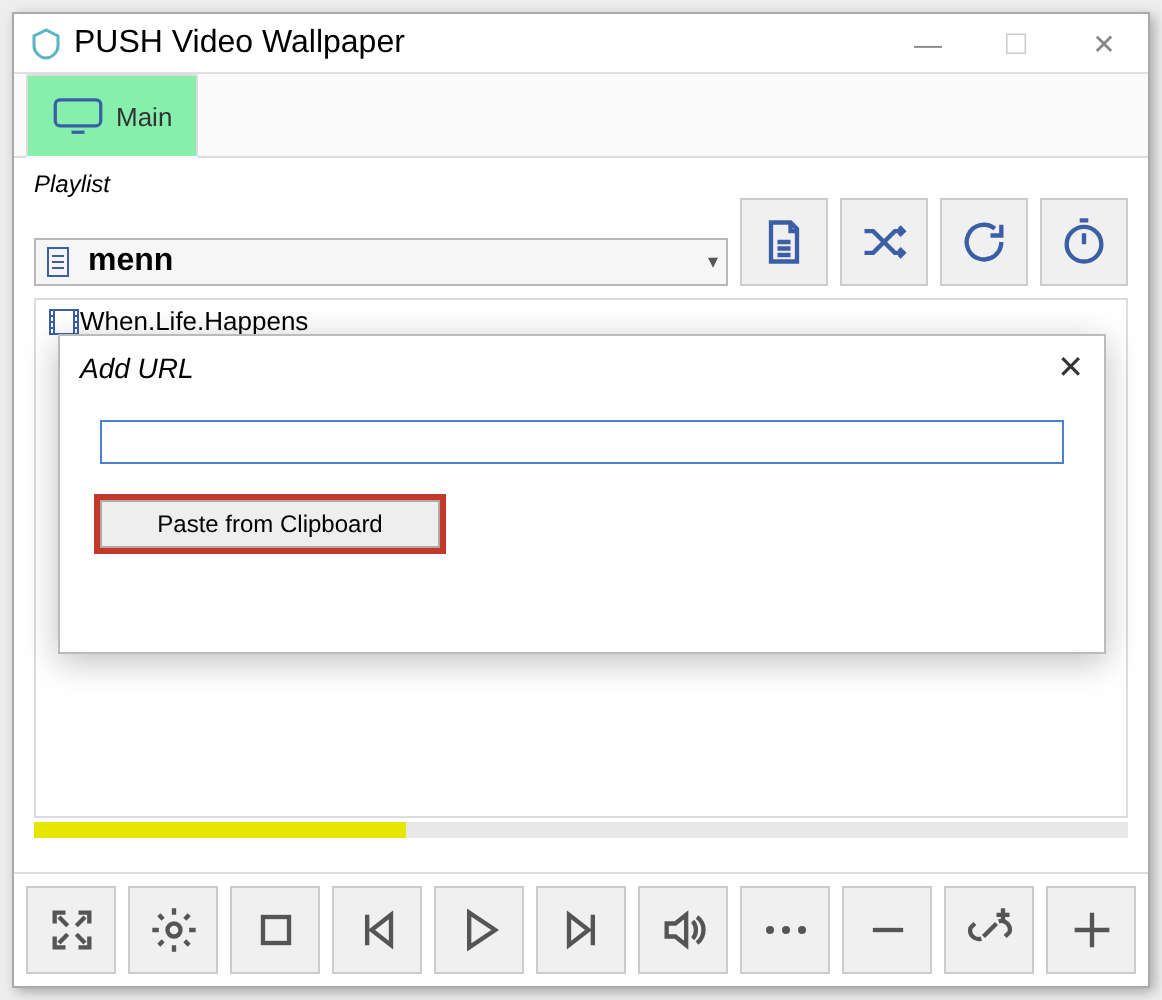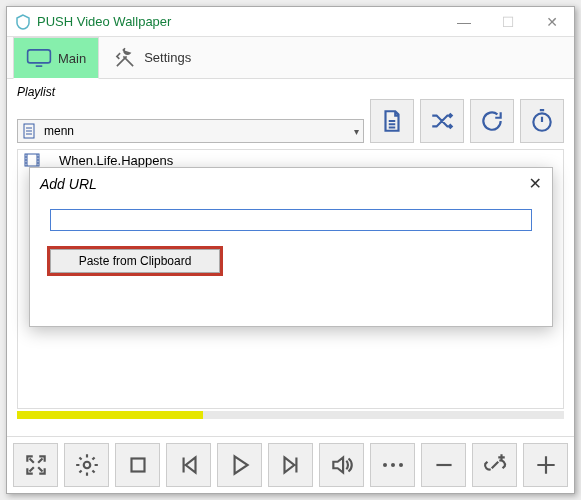--- a/index.html
+++ b/index.html
@@ -1,38 +1,38 @@
 <!DOCTYPE html>
 <html><head>
 <meta charset="utf-8">
 <style>
 * { box-sizing: border-box; margin: 0; padding: 0; font-family: 'Segoe UI', Tahoma, sans-serif; }
 body { background: #eee; padding: 6px; }
 .window { width: 569px; height: 488px; background: #fff; border: 1px solid #aaa; box-shadow: 2px 2px 6px rgba(0,0,0,0.3); display: flex; flex-direction: column; position: relative; }
 .titlebar { height: 30px; display: flex; align-items: center; padding: 0 0 0 8px; border-bottom: 1px solid #e0e0e0; }
 .titlebar .appicon { width: 16px; height: 16px; margin-right: 6px; }
-.titlebar .title { font-size: 13px; color: #15803d; flex: 1; }
+.titlebar .title { font-size: 16px; color: #000000; flex: 1; }
 .winbtns { display: flex; }
 .winbtn { width: 44px; height: 28px; display: flex; align-items: center; justify-content: center; color: #888; font-size: 14px; }
 .tabs { display: flex; height: 42px; border-bottom: 1px solid #ddd; padding-left: 6px; background: #fafafa; }
 .tab { display: flex; align-items: center; padding: 0 12px; gap: 6px; font-size: 13px; color: #333; border: 1px solid transparent; }
 .tab.active { background: #86efac; border: 1px solid #ddd; border-bottom: 1px solid #fff; margin-bottom: -1px; }
 .tab svg { width: 26px; height: 26px; }
 .content { padding: 6px 10px; flex: 1; display: flex; flex-direction: column; position: relative; }
 .topline { display: flex; align-items: flex-end; gap: 6px; }
 .plcol { flex: 1; }
 .plcol .lbl { font-size: 12px; margin-bottom: 20px; font-style: italic; }
 .plsel { display: flex; align-items: center; border: 1px solid #b8b8b8; background: #f6f6f6; height: 24px; padding: 0 4px; }
 .plsel .icon { width: 16px; height: 16px; margin-right: 6px; }
-.plsel .txt { flex: 1; font-size: 12px; }
+.plsel .txt { flex: 1; font-size: 16px; font-weight: bold; }
 .plsel .chev { font-size: 10px; color: #555; }
 .tbtn { width: 44px; height: 44px; border: 1px solid #ccc; background: #f0f0f0; display: flex; align-items: center; justify-content: center; }
 .tbtn svg { width: 26px; height: 26px; stroke: #3a5fa6; fill: none; stroke-width: 2; }
 .list { border: 1px solid #ddd; margin-top: 6px; height: 260px; background: #fff; }
-.litem { display: flex; align-items: flex-start; padding: 3px 6px; font-size: 13px; gap: 19px; }
+.litem { display: flex; align-items: center; padding: 3px 6px; font-size: 13px; gap: 0; }
 .litem svg { width: 16px; height: 14px; }
 .progress { height: 8px; background: #e8e8e8; margin-top: 2px; }
 .progress .bar { height: 100%; background: #e6e600; width: 34%; }
 .footer { display: flex; gap: 6px; padding: 6px; border-top: 1px solid #ddd; }
 .fb { flex: 1; height: 44px; border: 1px solid #ccc; background: #f0f0f0; display: flex; align-items: center; justify-content: center; }
 .fb svg { width: 26px; height: 26px; stroke: #555; fill: none; stroke-width: 2; }
 .dots { display: flex; gap: 4px; }
 .dots span { width: 4px; height: 4px; background: #555; border-radius: 50%; }
 
 .modal { position: absolute; left: 22px; top: 160px; width: 524px; height: 160px; background: #fff; border: 1px solid #bbb; box-shadow: 0 4px 16px rgba(0,0,0,0.25); padding: 0; }
@@ -63,27 +63,20 @@
   </div>
 
   <div class="tabs">
     <div class="tab active">
       <svg viewBox="0 0 32 24">
           <rect x="2" y="2" width="28" height="16" rx="3" fill="none" stroke="#3a5fa6" stroke-width="2"></rect>
           <path d="M12 22 h8" stroke="#3a5fa6" stroke-width="2"></path>
         </svg>
       <span>Main</span>
     </div>
-    <div class="tab">
-      <svg viewBox="0 0 32 32">
-          <path d="M6 26 L18 14 M22 10 a4 4 0 1 1 -6 -6 L14 6 l2 2 z" fill="none" stroke="#666" stroke-width="2"></path>
-          <path d="M26 26 L14 14 M10 10 l-4 4 l3 3" fill="none" stroke="#666" stroke-width="2"></path>
-        </svg>
-      <span>Settings</span>
-    </div>
   </div>
 
   <div class="content">
     <div class="topline">
       <div class="plcol">
         <div class="lbl">Playlist</div>
         <div class="plsel">
           <svg class="icon" viewBox="0 0 16 16">
               <rect x="2" y="1" width="10" height="14" fill="none" stroke="#3a5fa6"></rect>
               <path d="M4 5h6M4 8h6M4 11h6" stroke="#3a5fa6"></path>

